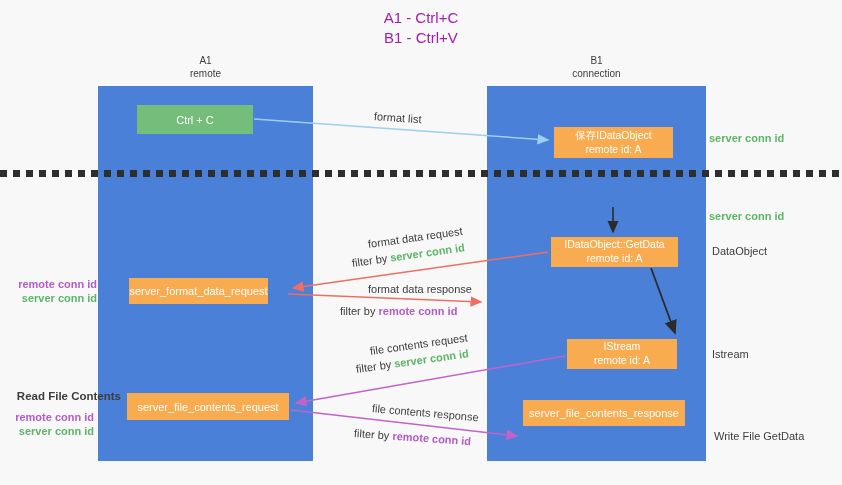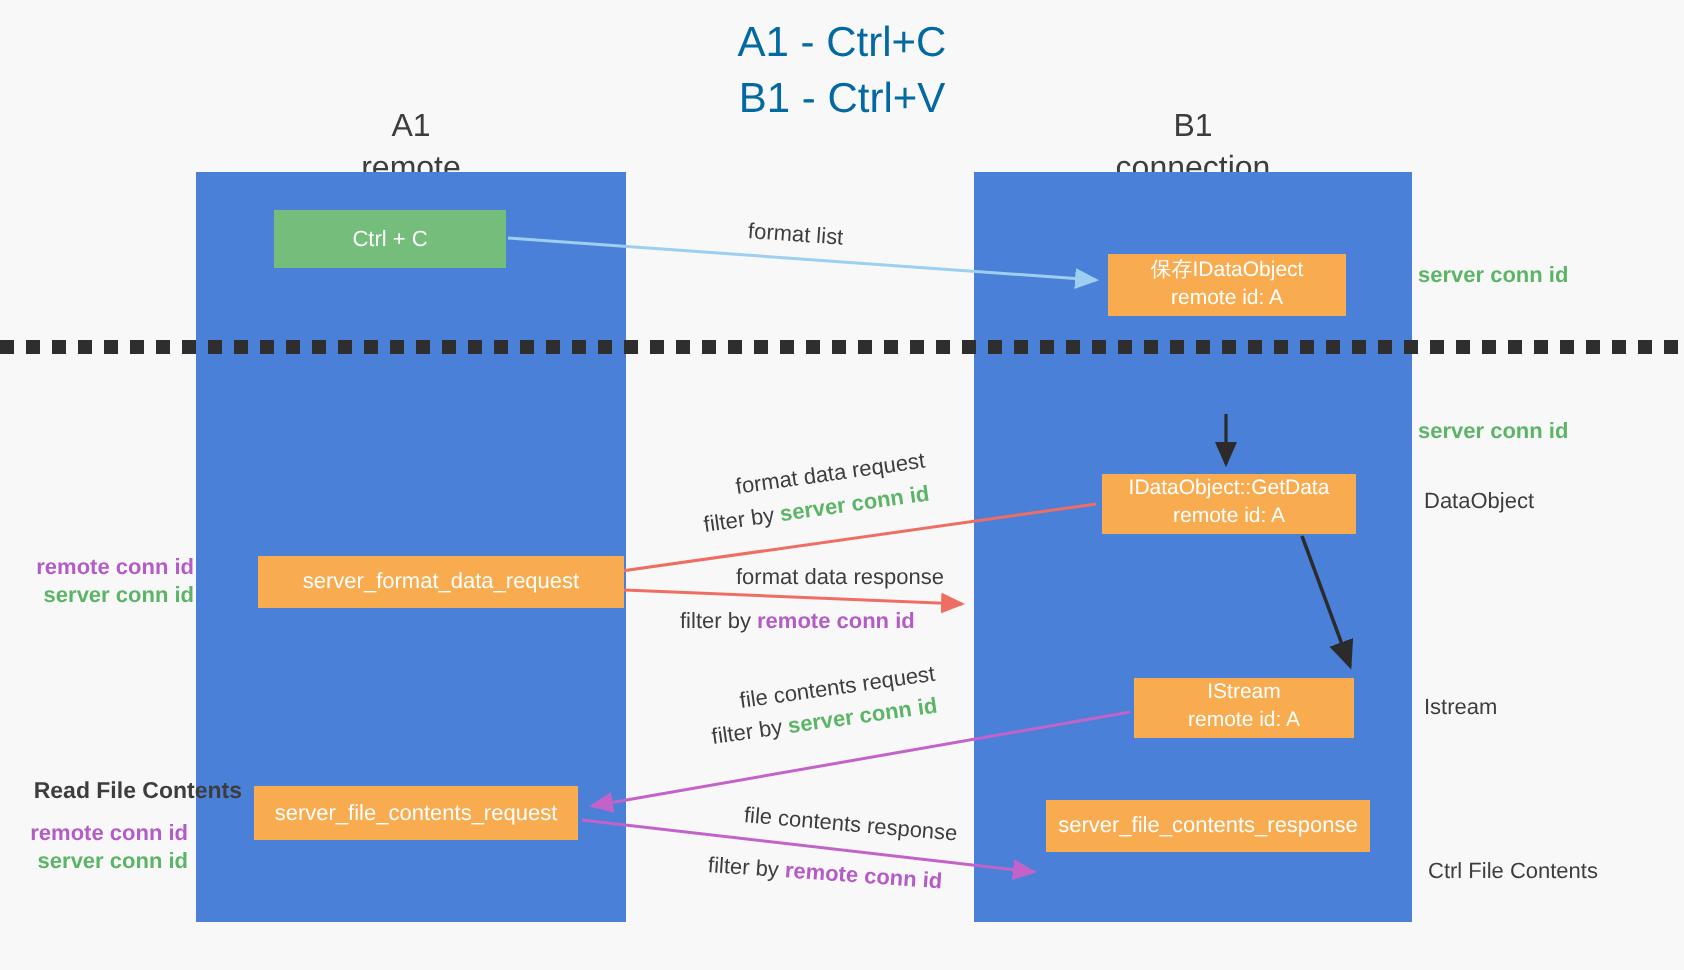--- a/index.html
+++ b/index.html
@@ -4,25 +4,25 @@
 <style>
   html,body { margin:0; padding:0; }
   .canvas {
     position:relative; width:842px; height:485px;
     background:#f8f8f8; overflow:hidden;
     font-family:"Liberation Sans", sans-serif;
     color:#3d3d3d;
   }
   .title {
     position:absolute; left:300px; top:8px; width:242px;
-    text-align:center; font-size:21px; line-height:1.35; color:#0369a1;
+    text-align:center; font-size:15px; line-height:1.35; color:#a21caf;
   }
   .lane-header {
     position:absolute; top:54px; text-align:center;
-    font-size:16px; line-height:1.3; color:#3d3d3d;
+    font-size:10px; line-height:1.3; color:#3d3d3d;
   }
   .lane-header.a { left:98px; width:215px; }
   .lane-header.b { left:487px; width:219px; }
   .lane {
     position:absolute; top:86px; height:375px; background:#4a80d8;
   }
   .lane.a { left:98px; width:215px; }
   .lane.b { left:487px; width:219px; }
   .divider {
     position:absolute; left:0; top:170px; width:842px; height:7px;
@@ -104,21 +104,21 @@
     <span class="l1">保存IDataObject</span>
     <span class="l2">remote id: A</span>
   </div>
 
 
   <div class="node orange" style="left:551px; top:237px; width:127px; height:30px;">
     <span class="l1">IDataObject::GetData</span>
     <span class="l2">remote id: A</span>
   </div>
 
-  <div class="node orange single" style="left:129px; top:278px; width:183px; height:26px;">
+  <div class="node orange single" style="left:129px; top:278px; width:139px; height:26px;">
     <span>server_format_data_request</span>
   </div>
 
 
   <div class="node orange" style="left:567px; top:339px; width:110px; height:30px;">
     <span class="l1">IStream</span>
     <span class="l2">remote id: A</span>
   </div>
 
   <div class="node orange single" style="left:127px; top:393px; width:162px; height:27px;">
@@ -126,21 +126,21 @@
   </div>
 
   <div class="node orange single" style="left:523px; top:400px; width:162px; height:26px;">
     <span>server_file_contents_response</span>
   </div>
 
   <div class="side-label green-id" style="left:709px; top:132px; font-size:11px;">server conn id</div>
   <div class="side-label green-id" style="left:709px; top:210px; font-size:11px;">server conn id</div>
   <div class="side-label" style="left:712px; top:245px;">DataObject</div>
   <div class="side-label" style="left:712px; top:348px;">Istream</div>
-  <div class="side-label" style="left:714px; top:430px;">Ctrl File Contents</div>
+  <div class="side-label" style="left:714px; top:430px;">Write File GetData</div>
 
   <div class="side-left purple-id" style="width:97px; top:278px;">remote conn id</div>
   <div class="side-left green-id" style="width:97px; top:292px;">server conn id</div>
   <div class="side-left dark-label" style="width:121px; top:390px; font-size:11.5px;">Read File Contents</div>
   <div class="side-left purple-id" style="width:94px; top:411px;">remote conn id</div>
   <div class="side-left green-id" style="width:94px; top:425px;">server conn id</div>
 
   <div class="edge-label" style="left:374px; top:110px; transform:rotate(4deg);">format list</div>
 
   <div class="edge-label" style="left:368px; top:238px; transform:rotate(-8deg);">format data request</div>

